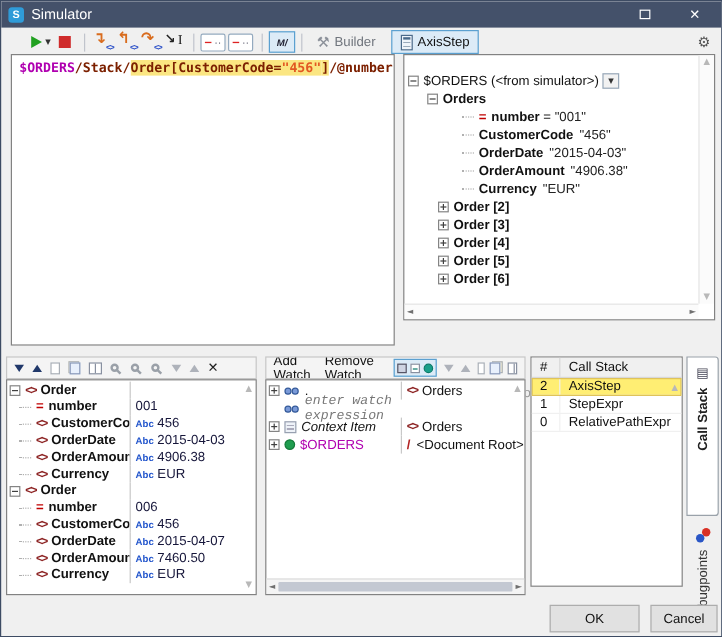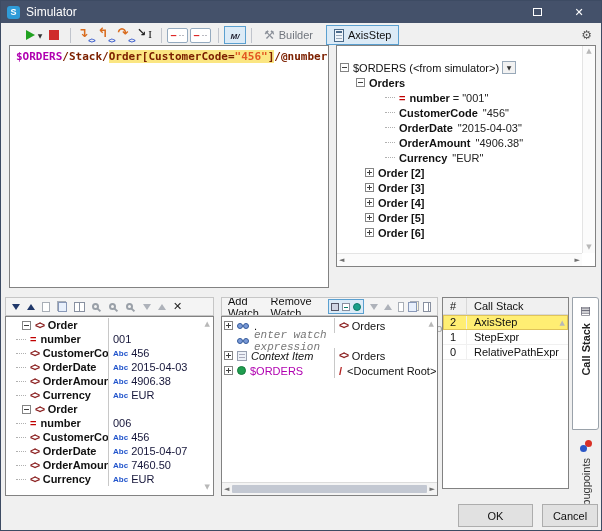--- a/index.html
+++ b/index.html
@@ -112,21 +112,21 @@
   .x-ico::before{content:"✕";color:#222;font-weight:bold;font-size:11px;font-family:"DejaVu Sans",sans-serif;}
   .wtgl{display:flex;border:1px solid #5ba0d0;background:#dcebf7;padding:1px 2px;gap:3px;height:15px;align-items:center;}
   .ico-sq{width:8px;height:8px;border:1px solid #556;background:#cfd4e2;}
   .ico-dash{width:8px;height:8px;border:1px solid #8890a0;position:relative;background:#fff;}
   .ico-dash::before{content:"";position:absolute;left:1px;right:1px;top:3px;height:1px;background:#0a7a6a;}
   .ico-circ{width:8px;height:8px;border-radius:50%;background:#19a08a;border:1px solid #0d7a6a;}
 
   
   .lpanel{position:absolute;left:4px;top:315px;width:209px;height:180px;background:#fff;border:1px solid #828282;overflow:hidden;padding-top:1px;}
   .lt-row{display:flex;height:14px;align-items:center;}
-  .lt-left{width:102px;display:flex;align-items:center;padding-left:16px;overflow:hidden;flex:none;}
+  .lt-left{width:102px;display:flex;align-items:center;padding-left:2px;overflow:hidden;flex:none;}
   .lt-left.child{padding-left:10px;}
   .lt-right{flex:1;border-left:1px solid #c8c8c8;padding-left:4px;display:flex;align-items:center;height:100%;overflow:hidden;}
   .ico-el{color:#8b2020;font-weight:bold;font-size:10px;letter-spacing:-1.5px;margin-right:4px;flex:none;}
   .ico-el::before{content:"<>";}
   .ico-at{color:#c00000;font-weight:bold;font-size:11px;margin-right:4px;flex:none;}
   .ico-at::before{content:"=";}
   .lt-name{font-weight:bold;color:#111;white-space:nowrap;}
   .lt-val{color:#16163a;white-space:nowrap;}
   .abc{color:#2255cc;font-size:8px;font-weight:bold;margin-right:3px;}
 

